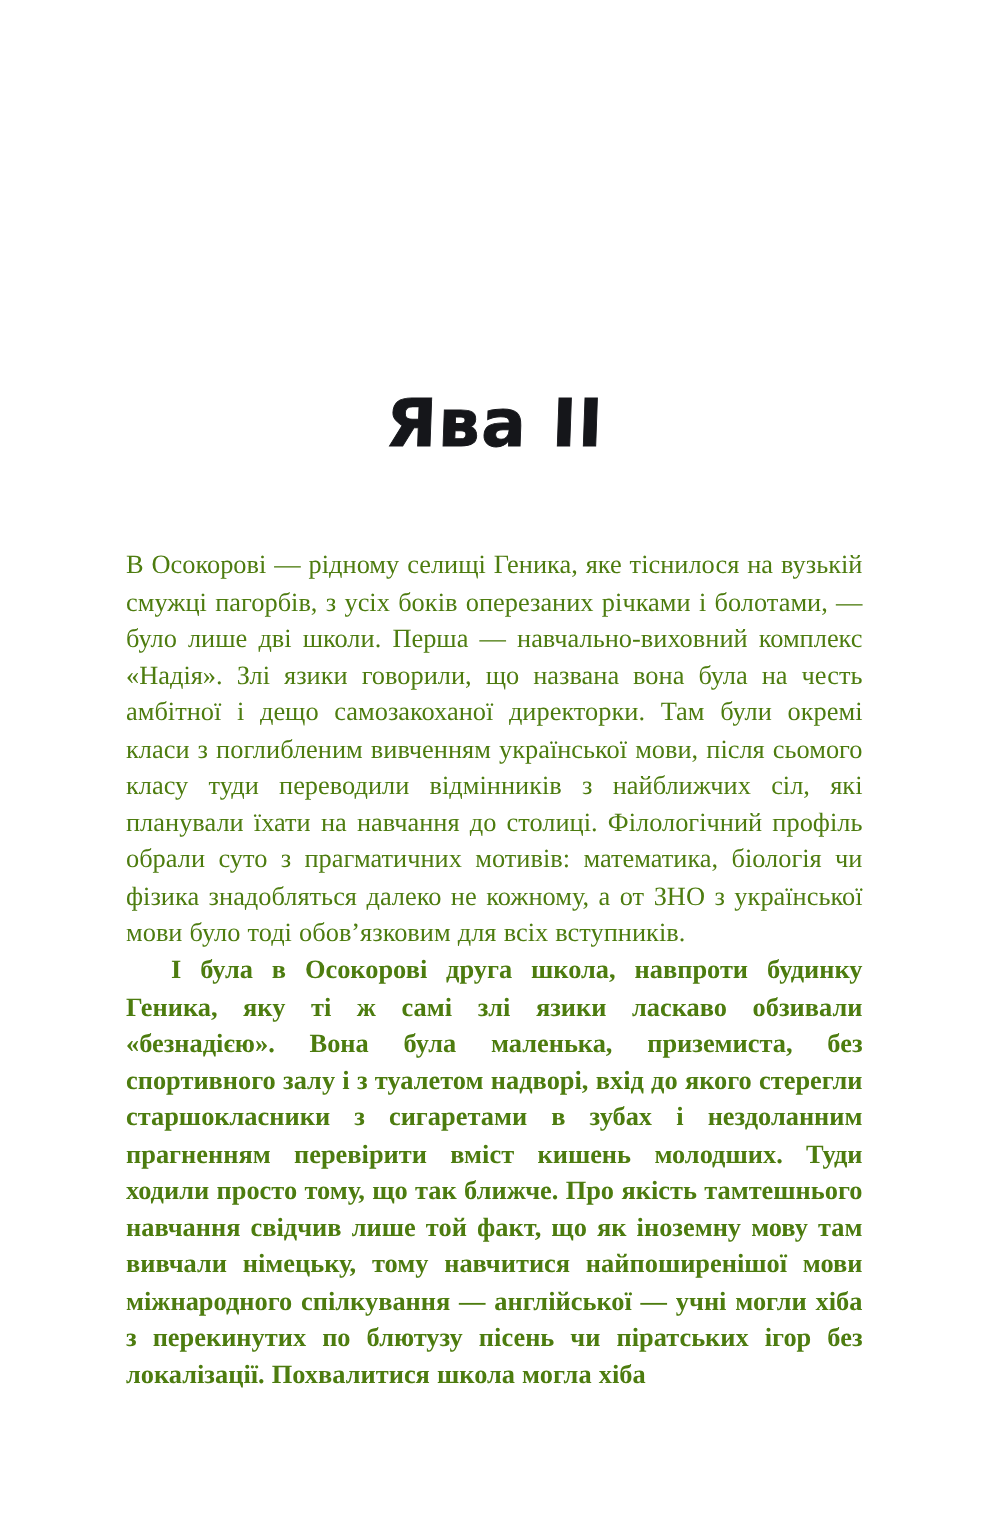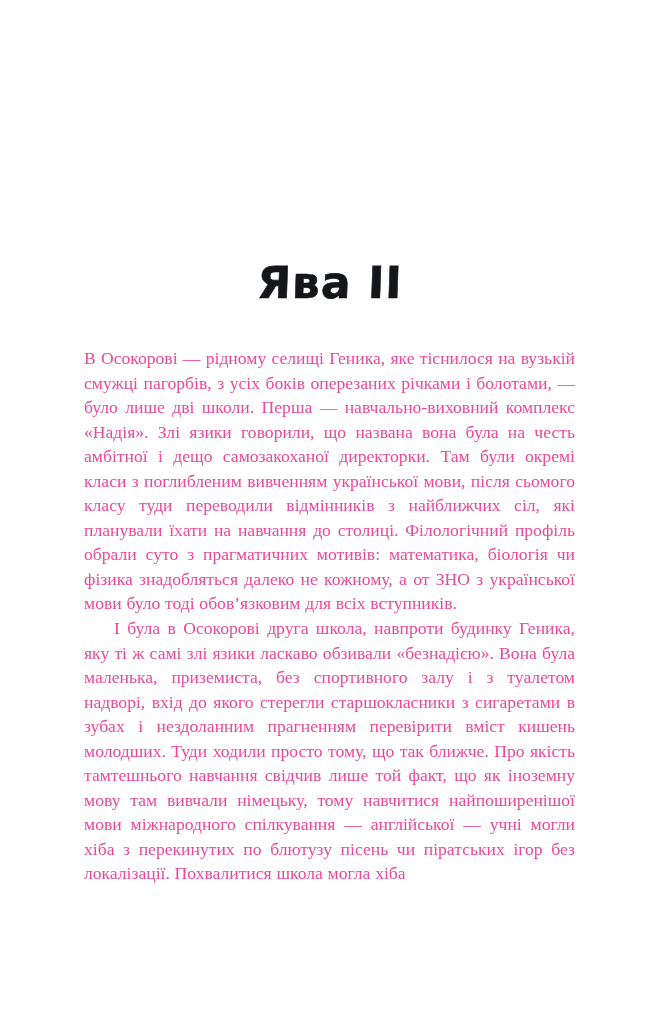--- a/index.html
+++ b/index.html
@@ -41,46 +41,47 @@
     
     -webkit-text-stroke: 0.6px #15161a;
     transform: skewX(-2deg);
     white-space: pre;
   }
 
   
   .body-text {
     position: absolute;
     left: 84px;
-    top: 346px;
+    top: 364px;
     width: 491px;
     font-size: 17.6px;
     line-height: 24.55px;
     text-align: justify;
     text-justify: inter-word;
-    color: #ec4899;
+    color: #4d7c0f;
     hyphens: manual;
     -webkit-hyphens: manual;
   }
 
   .body-text p {
     margin: 0;
     padding: 0;
     text-align: justify;
     text-align-last: left;
     word-spacing: 0.02em;
   }
 
   .body-text p.indented {
     text-indent: 30px;
   }
 
   
   .body-text p + p {
     margin-top: 0;
+    font-weight: bold;
   }
 </style>
 </head>
 <body>
 
 <div class="page">
 
   <h1 class="chapter-title">Ява ІІ</h1>
 
   <div class="body-text">

